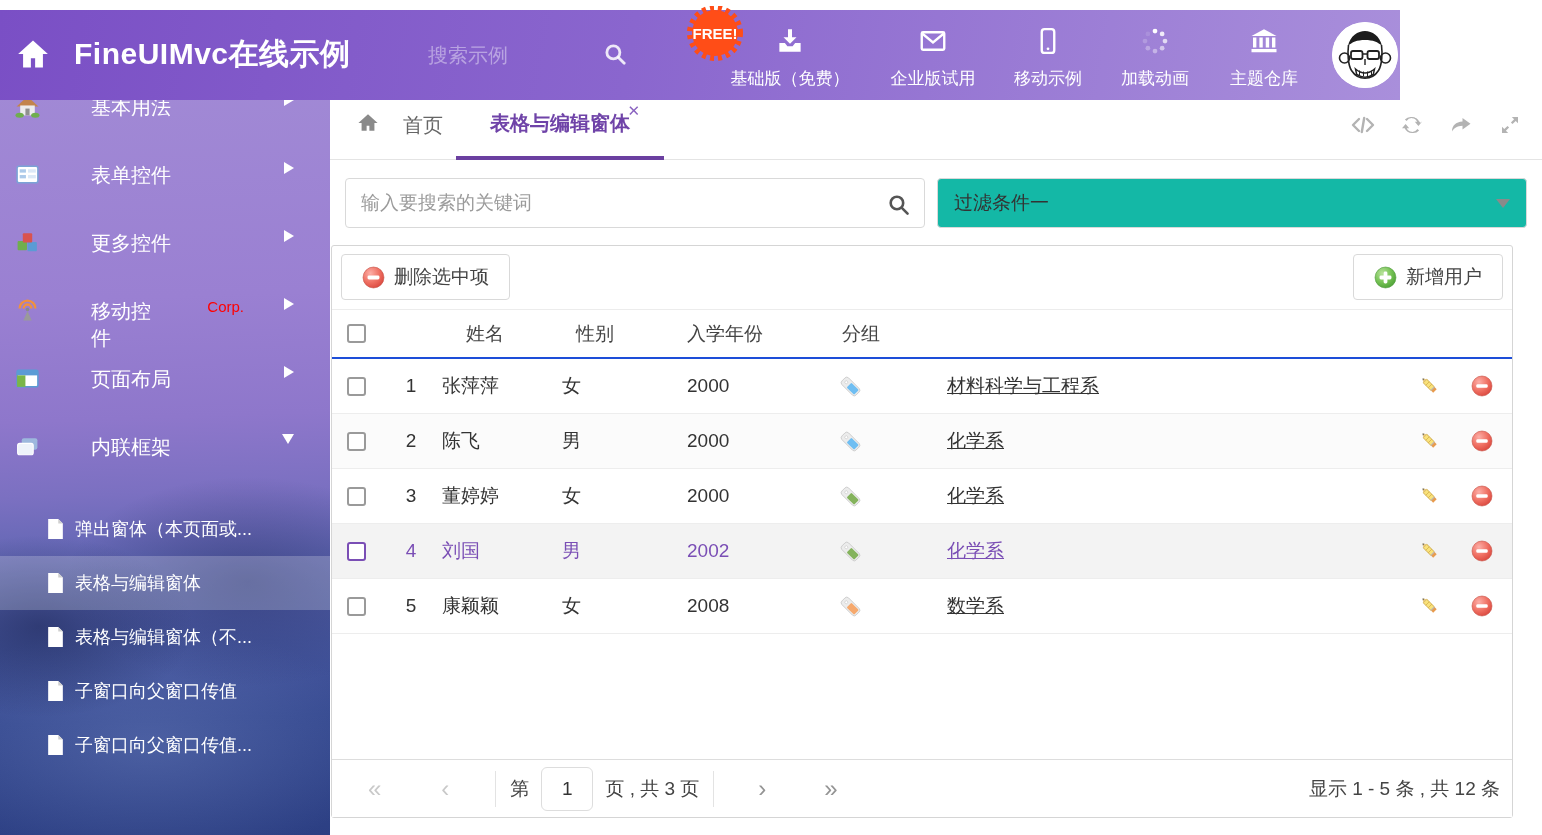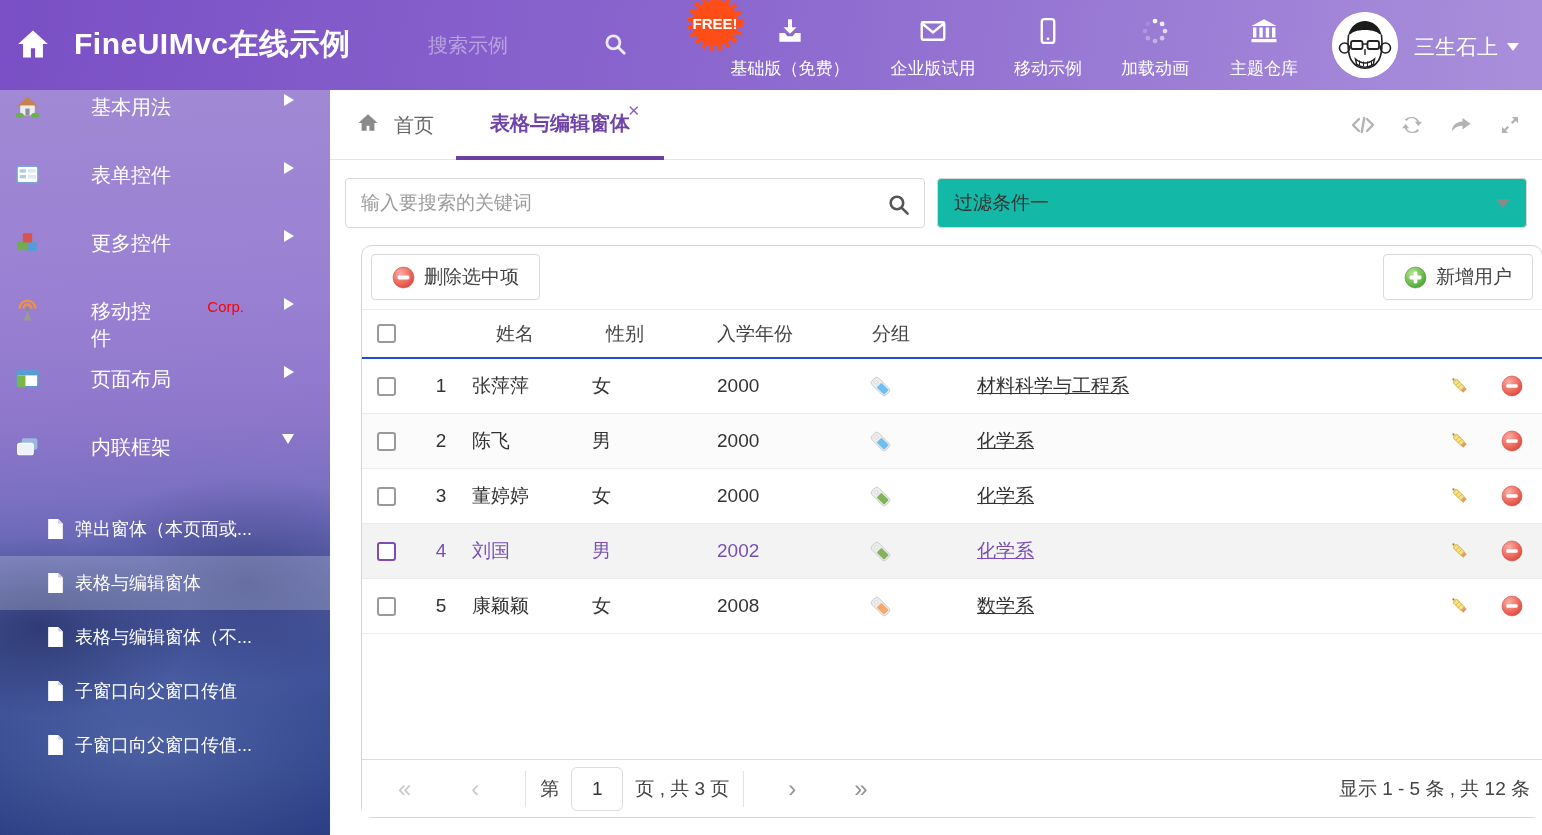--- a/index.html
+++ b/index.html
@@ -1,21 +1,21 @@
 <!DOCTYPE html>
 <html><head>
 <meta charset="utf-8">
 <style>
   * { margin:0; padding:0; box-sizing:border-box; }
   html,body { width:1542px; height:835px; overflow:hidden;
     font-family:"Liberation Sans","DejaVu Sans",sans-serif; background:#fff; }
   .stage { position:relative; width:1542px; height:835px; }
 
   
-  .hdr { position:absolute; left:0; top:0; width:1542px; height:90px;
+  .hdr { position:absolute; left:0; top:10px; width:1400px; height:90px;
     background:linear-gradient(100deg,#7a4fc5 0%,#8a66ce 45%,#a98fdb 100%); z-index:5; }
   .hdr-home { position:absolute; left:16px; top:27px; }
   .hdr-title { position:absolute; left:74px; top:24px; color:#fff; font-size:30px; font-weight:bold; letter-spacing:.5px; }
   .hdr-search { position:absolute; left:428px; top:24px; width:165px; height:42px; background:transparent; border:none; outline:none;
     color:#fff; font-size:20px; font-family:inherit; }
   .hdr-search::placeholder { color:rgba(255,255,255,.42); }
   .hdr-mag { position:absolute; left:602px; top:31px; }
   .free-badge { position:absolute; left:683px; top:-4px; width:64px; height:64px; }
   .hnav { position:absolute; top:0; height:90px; display:flex; flex-direction:column; align-items:center; justify-content:flex-start;
     padding-top:16px; color:#fff; cursor:pointer; }
@@ -39,37 +39,37 @@
   .corp { color:#ff0000; font-size:15px; margin-left:7px; }
   .arr-r { margin-left:auto; width:0; height:0; border-left:10px solid #fff; border-top:6px solid transparent; border-bottom:6px solid transparent; }
   .arr-d { margin-left:auto; width:0; height:0; border-top:10px solid #fff; border-left:6px solid transparent; border-right:6px solid transparent; }
   .schild { height:54px; display:flex; align-items:center; padding-left:45px; color:#fff; font-size:18px; cursor:pointer; white-space:nowrap; }
   .schild .sicon { width:20px; margin-right:10px; }
   .schild.active { background:rgba(255,255,255,.22); }
 
   
   .main { position:absolute; left:330px; top:90px; width:1212px; height:745px; background:#fff; }
   .tabstrip { position:absolute; left:0; top:0; right:0; height:70px; border-bottom:1px solid #e4e4e4; background:#fff; }
-  .tab-home { position:absolute; left:27px; top:0; height:70px; display:flex; align-items:center; gap:15px; color:#666; font-size:20px; cursor:pointer; }
+  .tab-home { position:absolute; left:27px; top:0; height:70px; display:flex; align-items:center; gap:24px; color:#666; font-size:20px; cursor:pointer; }
   .tab-active { position:absolute; left:126px; top:0; height:70px; width:208px; display:flex; align-items:center; justify-content:center;
     color:#6f43a8; font-weight:bold; font-size:20px; border-bottom:4px solid #6b3fa0; cursor:pointer; }
   .tab-close { position:absolute; top:13px; right:24px; font-size:15px; font-weight:bold; color:#8a63c0; cursor:pointer; line-height:1; }
   .page-tools { position:absolute; right:20px; top:0; height:70px; display:flex; align-items:center; gap:25px; }
   .ptool { cursor:pointer; display:flex; }
 
   .filter-row { position:absolute; left:15px; top:88px; width:1182px; height:50px; }
   .fsearch { position:absolute; left:0; top:0; width:580px; height:50px; border:1px solid #d9d9d9; border-radius:4px; background:#fff; }
   .fsearch input { position:absolute; inset:0; border:none; outline:none; background:transparent; padding:0 48px 0 15px; font-size:19px; color:#333; font-family:inherit; }
   .fsearch input::placeholder { color:#9b9b9b; }
   .fsearch .fmag { position:absolute; right:13px; top:13px; cursor:pointer; }
   .fdrop { position:absolute; left:592px; top:0; width:590px; height:50px; border:1px solid #d9d9d9; border-radius:4px; background:#14b8a6;
     display:flex; align-items:center; padding:0 16px; font-size:19px; color:#333; cursor:pointer; }
   .fdrop .caret { margin-left:auto; width:0; height:0; border-top:9px solid #8a8a8a; border-left:7px solid transparent; border-right:7px solid transparent; }
 
-  .gpanel { position:absolute; left:31px; top:155px; width:1182px; height:573px; border:1px solid #d5d5d5; border-radius:11px; background:#fff; }
+  .gpanel { position:absolute; left:1px; top:155px; width:1182px; height:573px; border:1px solid #d5d5d5; border-radius:3px; background:#fff; }
   .gtoolbar { position:relative; height:63px; }
   .gbtn { position:absolute; top:8px; height:46px; display:flex; align-items:center; gap:9px; padding:0 20px;
     background:#fff; border:1px solid #d9d9d9; border-radius:4px; font-size:19px; color:#444; font-family:inherit; cursor:pointer; }
   .gbtn-del { left:9px; } .gbtn-add { right:9px; }
 
   .ghead, .grow { display:grid; grid-template-columns:48px 62px 120px 125px 145px 115px 460px 45px 1fr; align-items:center; }
   .ghead { height:50px; border-top:1px solid #ececec; border-bottom:2px solid #1d4ed8; font-size:19px; color:#444; }
   .ghead .hname{padding-left:24px;} .ghead .hgender{padding-left:14px;} .ghead .hgroup{padding-left:10px;} .ghead .hmajor{padding-left:12px;}
   .grow { height:55px; border-bottom:1px solid #ededed; font-size:19px; color:#333; }
   .grow:nth-of-type(even) { background:#fbfbfb; }

